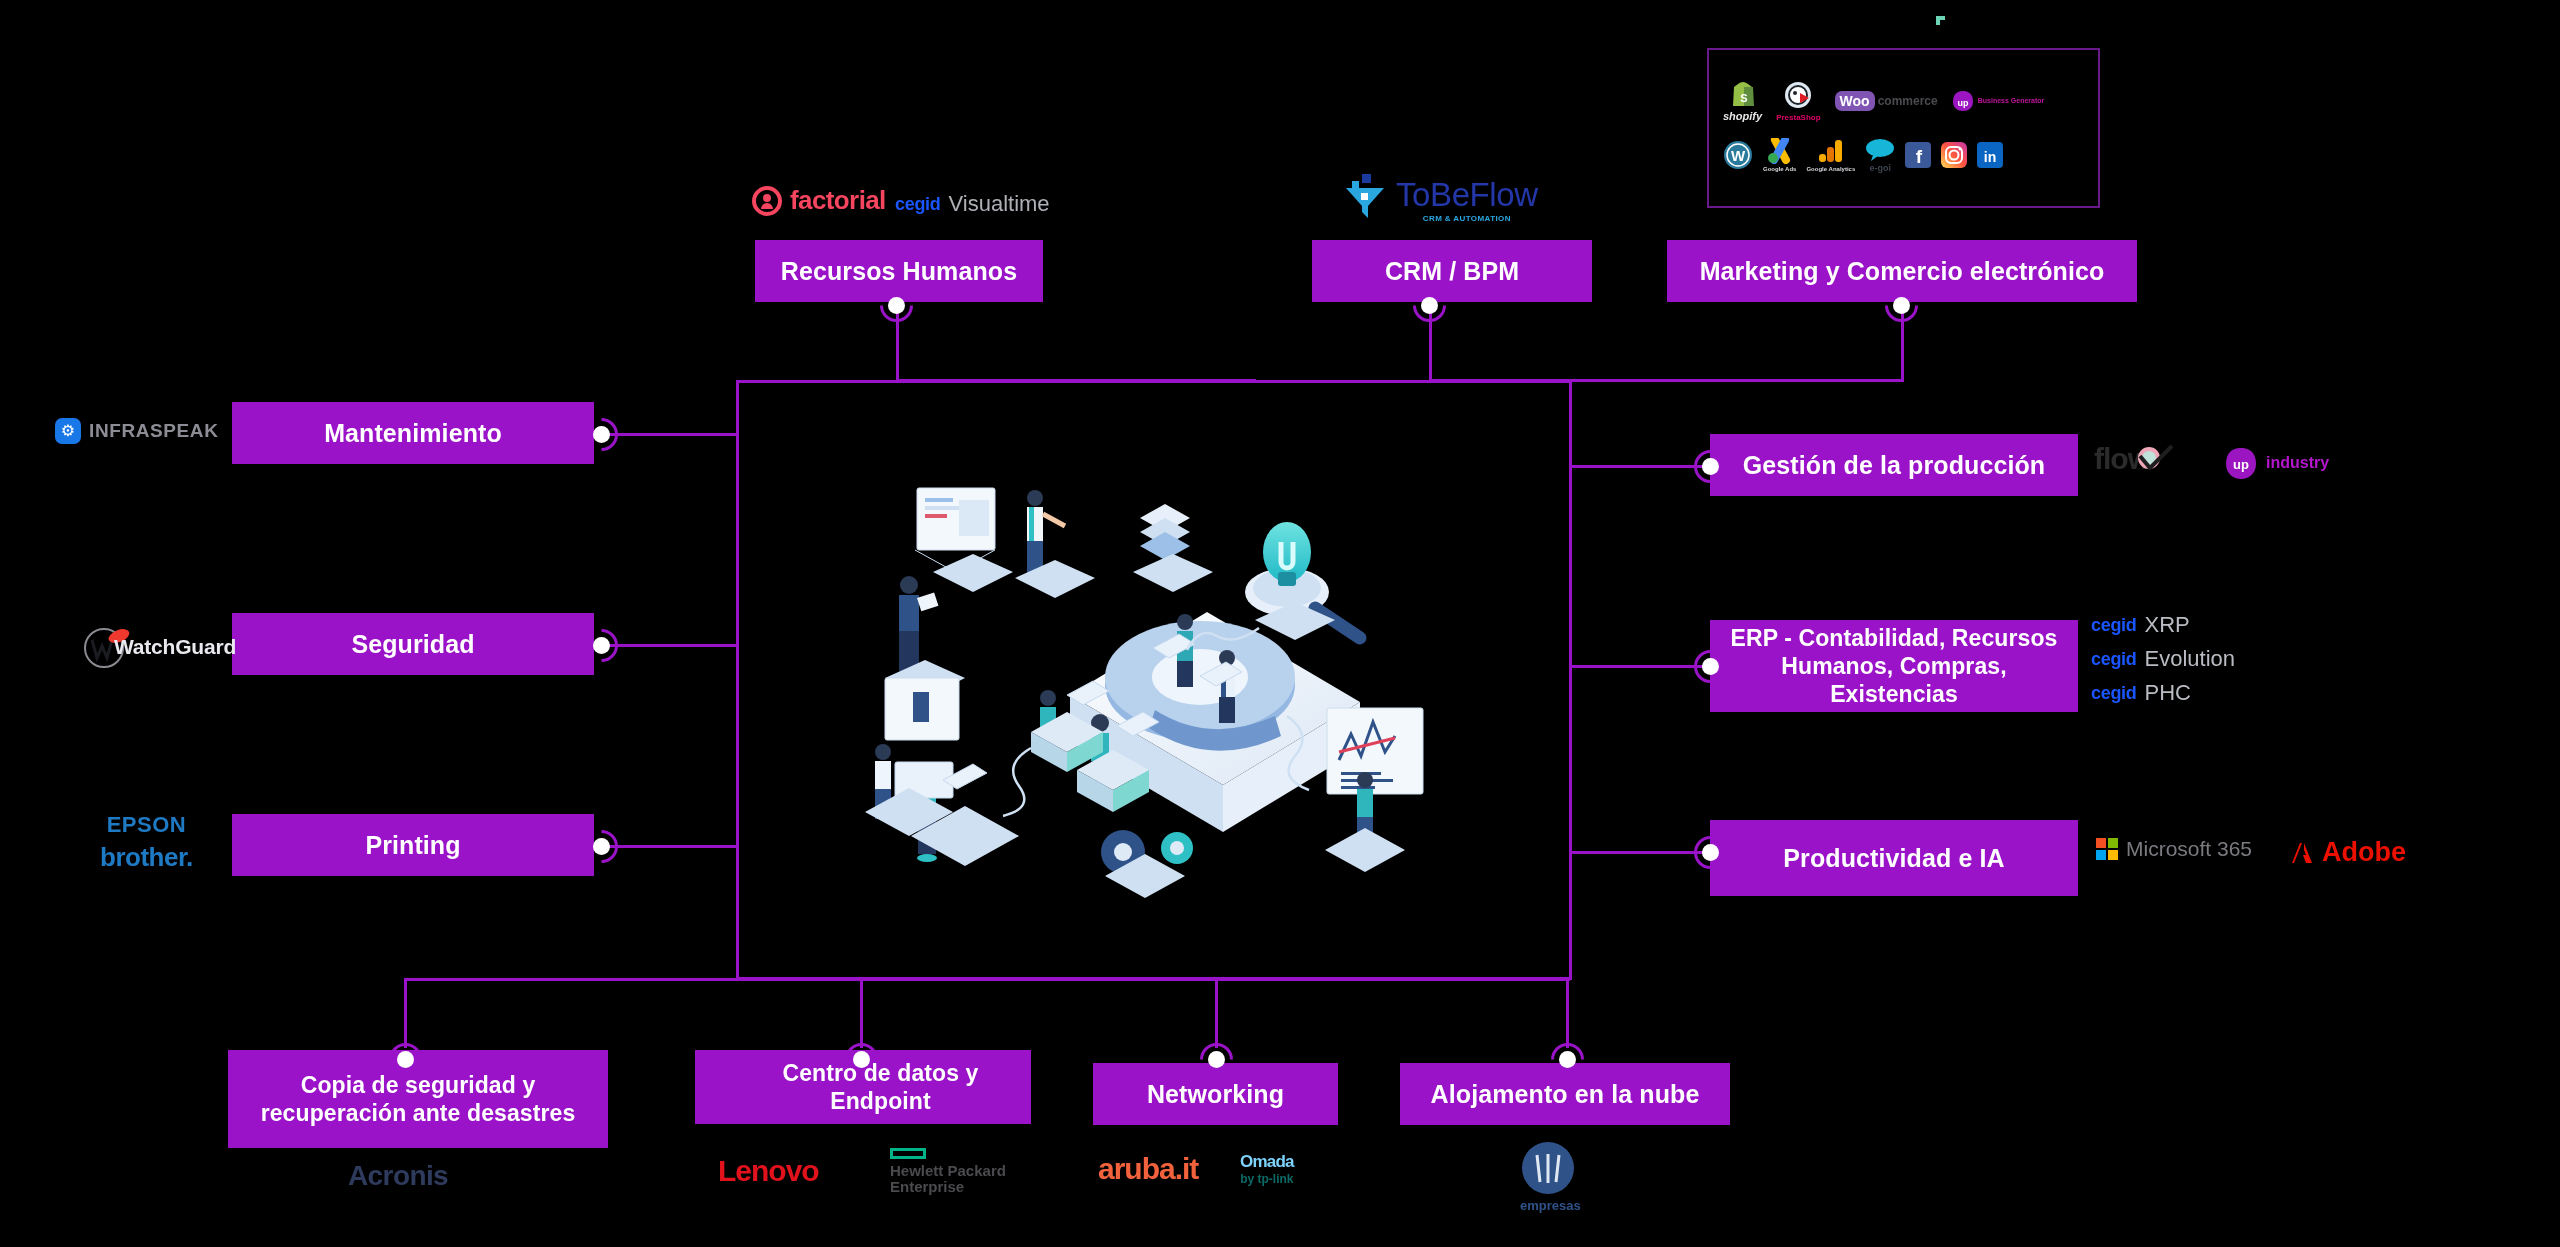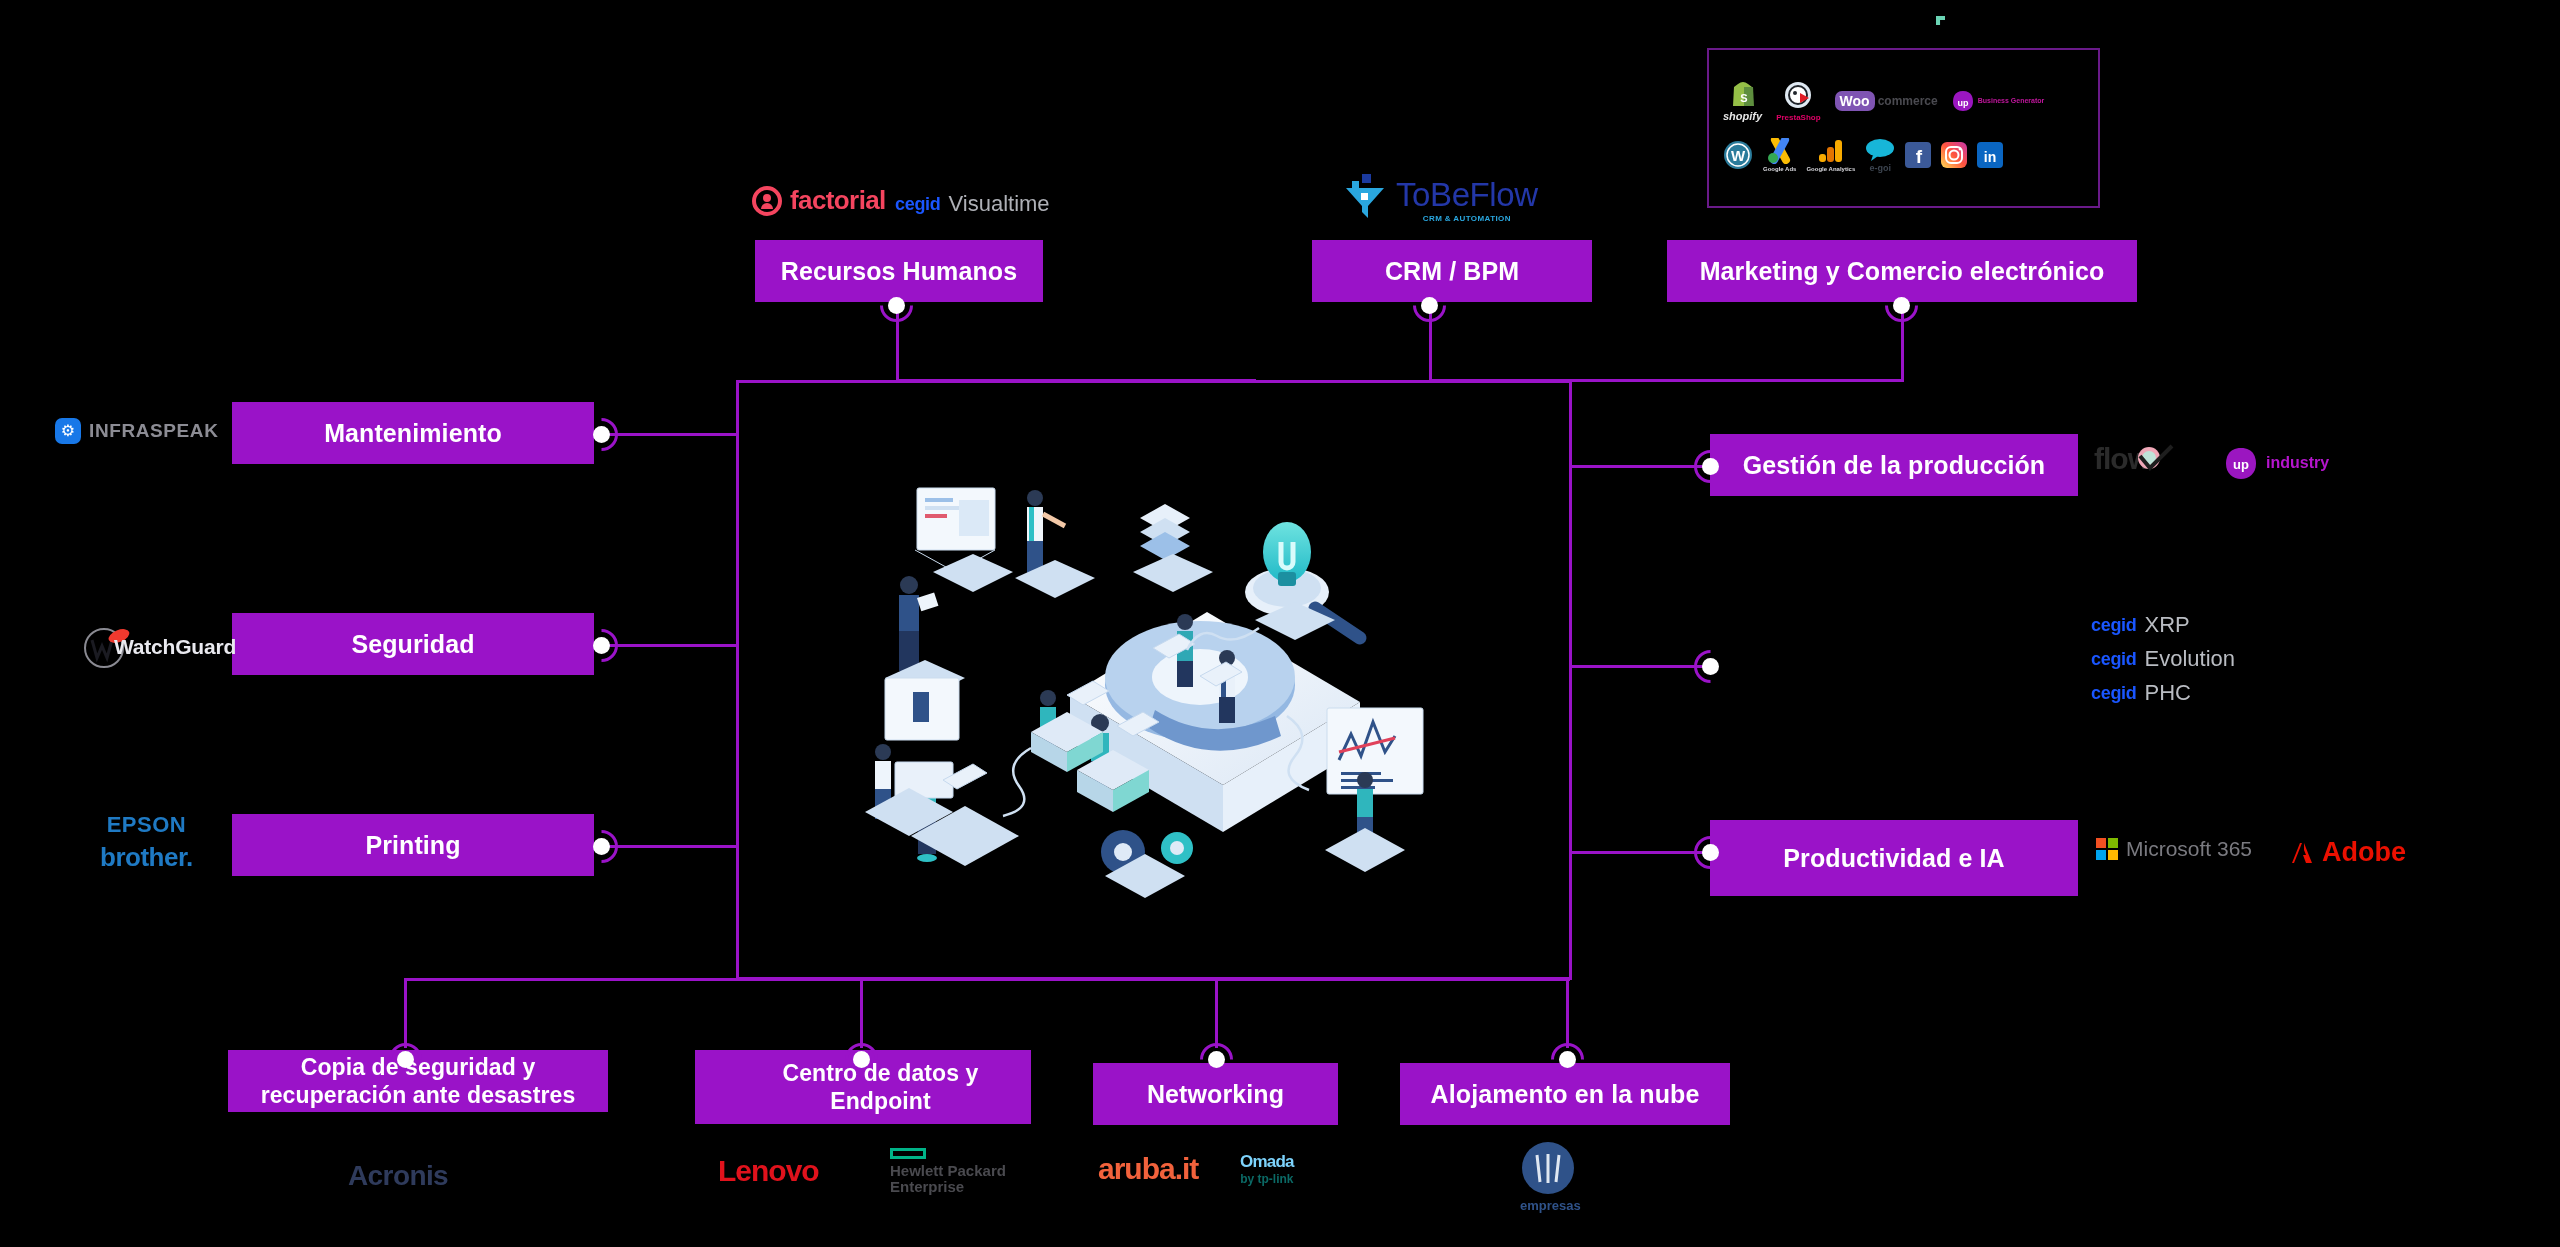--- a/index.html
+++ b/index.html
@@ -336,23 +336,24 @@
 
   <div class="box" style="left:755px; top:240px; width:288px; height:62px;">Recursos Humanos</div>
   <div class="box" style="left:1312px; top:240px; width:280px; height:62px;">CRM / BPM</div>
   <div class="box" style="left:1667px; top:240px; width:470px; height:62px;">Marketing y Comercio electrónico</div>
 
   <div class="box" style="left:232px; top:402px; width:362px; height:62px;">Mantenimiento</div>
   <div class="box" style="left:232px; top:613px; width:362px; height:62px;">Seguridad</div>
   <div class="box" style="left:232px; top:814px; width:362px; height:62px;">Printing</div>
 
   <div class="box" style="left:1710px; top:434px; width:368px; height:62px;">Gestión de la producción</div>
+  <div class="box two-line" style="left:1710px; top:620px; width:368px; height:92px;">ERP - Contabilidad, Recursos Humanos, Compras, Existencias</div>
   <div class="box" style="left:1710px; top:820px; width:368px; height:76px;">Productividad e IA</div>
 
-  <div class="box two-line" style="left:228px; top:1050px; width:380px; height:62px;">Copia de seguridad y recuperación ante desastres</div>
+  <div class="box two-line" style="left:228px; top:1050px; width:380px; height:98px;">Copia de seguridad y recuperación ante desastres</div>
   <div class="box two-line" style="left:695px; top:1050px; width:336px; height:74px;padding-left:47px;">Centro de datos y Endpoint</div>
   <div class="box" style="left:1093px; top:1063px; width:245px; height:62px;">Networking</div>
   <div class="box" style="left:1400px; top:1063px; width:330px; height:62px;">Alojamento en la nube</div>
 
   <div class="brand" style="left:55px; top:418px;">
     <span class="ico-infraspeak">⚙</span>
     <span class="t-infraspeak">INFRASPEAK</span>
   </div>
 
   <div class="brand" style="left:78px; top:626px;">

